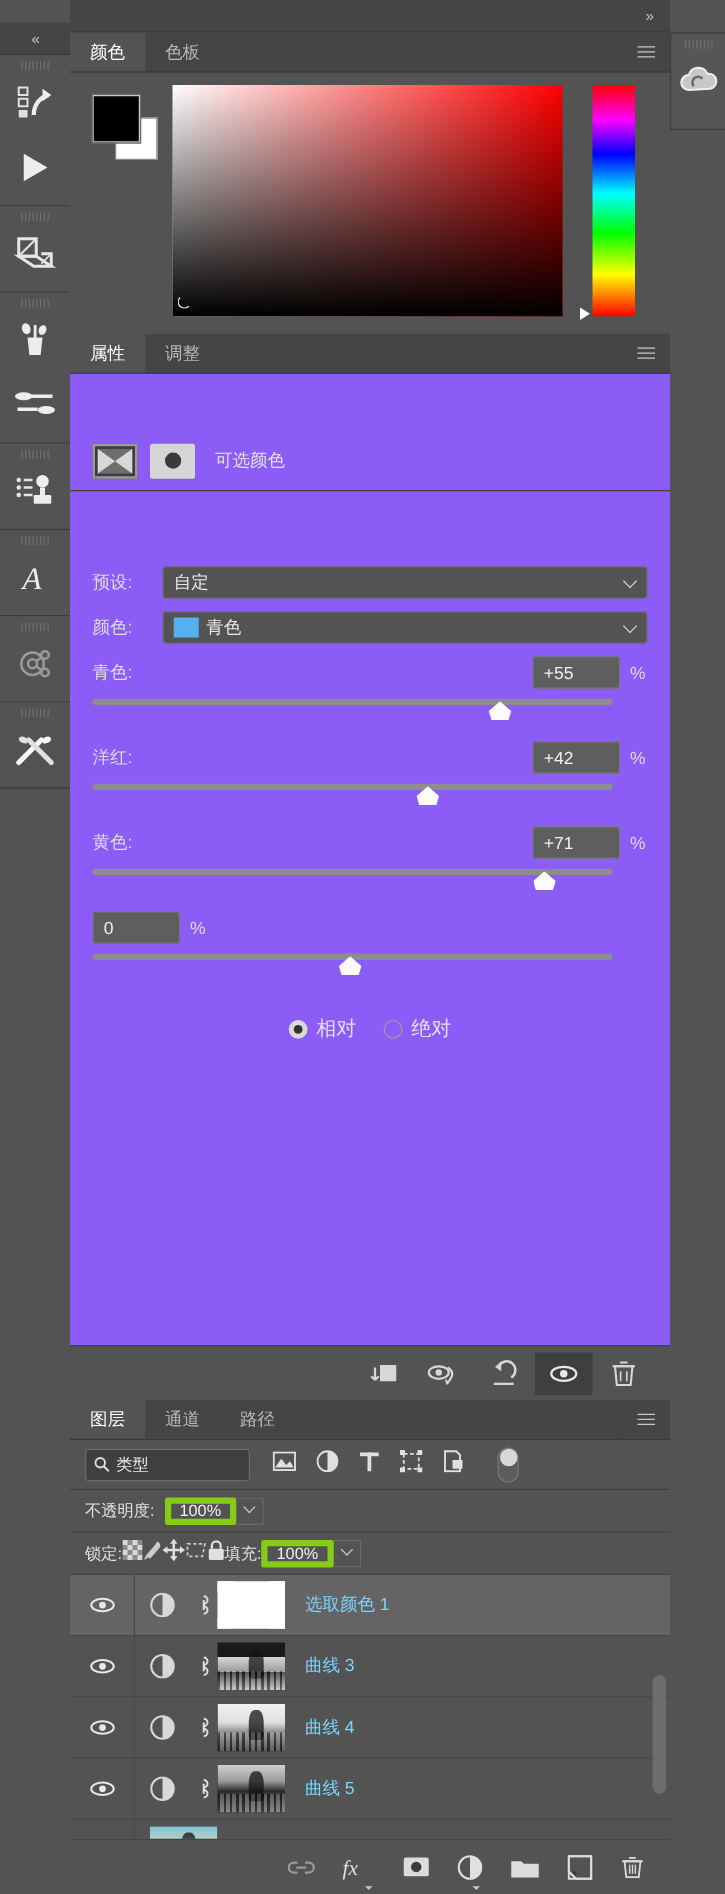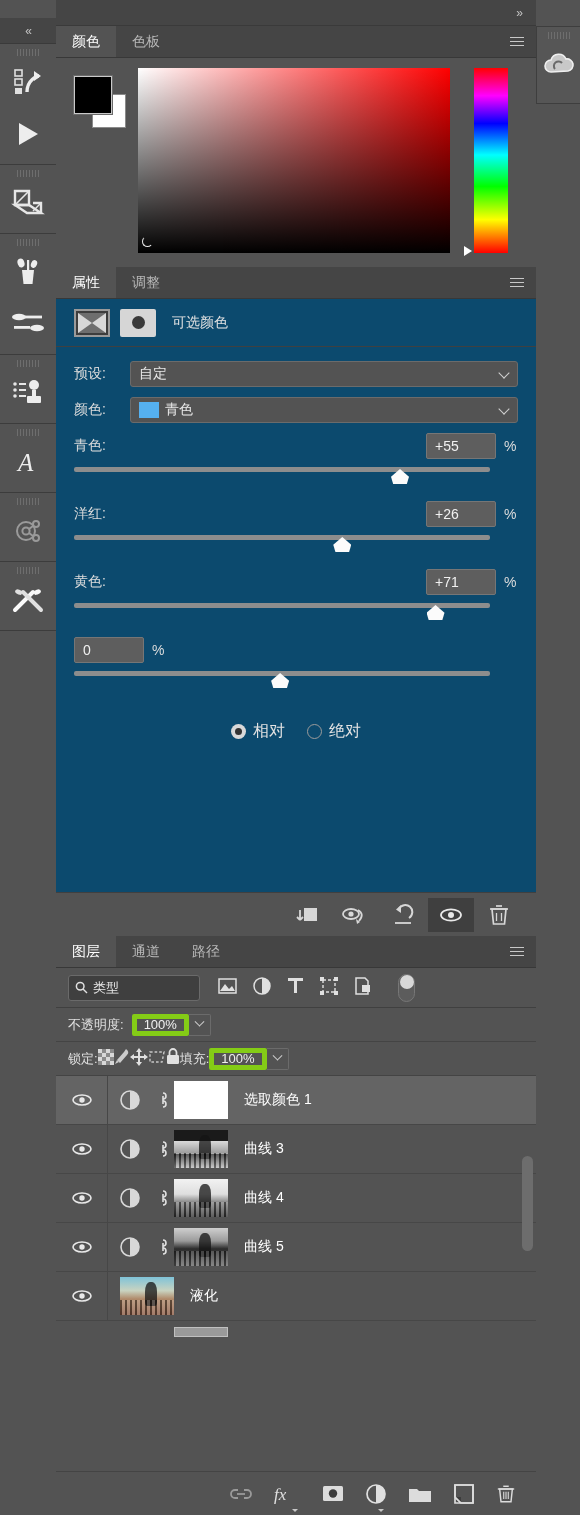--- a/index.html
+++ b/index.html
@@ -108,21 +108,21 @@
     position: relative;
   }
   .hue-marker {
     position: absolute; left: -10px; bottom: -3px;
     width: 0; height: 0;
     border-top: 5px solid transparent; border-bottom: 5px solid transparent;
     border-left: 8px solid #ffffff;
   }
 
   
-  .props { background: #0c4a6e; display: flex; flex-direction: column; }
+  .props { background: #8b5cf6; display: flex; flex-direction: column; gap: 46px; }
   .props-head {
     height: 48px; display: flex; align-items: center; gap: 10px;
     padding: 0 18px; border-bottom: 1px solid #404040;
   }
   .thumb-adj {
     width: 36px; height: 28px; background: #3d3d3d;
     border: 2px solid #9a9a9a; display:flex; align-items:center; justify-content:center;
   }
   .thumb-mask {
     width: 36px; height: 28px; background: #d6d6d6; border-radius: 2px;
@@ -264,21 +264,21 @@
     width: 52px; flex: 0 0 52px; display: flex; align-items: center; justify-content: center;
     border-right: 1px solid #474747; height: 100%;
   }
   .lay-adj-icon { width: 44px; flex: 0 0 44px; display: flex; align-items: center; justify-content: center; }
   .link-icon { width: 22px; flex: 0 0 22px; display:flex; align-items:center; justify-content:center;}
   .lay-thumb {
     width: 54px; height: 38px; flex: 0 0 54px; position: relative;
     background: #2a2a2a; overflow: hidden;
   }
   .lay-thumb.white { background: #ffffff; }
-  .lay-name { font-size: 14px; color: #ffffff; margin-left: 16px; }
+  .lay-name { font-size: 14px; color: #7dd3fc; margin-left: 16px; }
   .mask-bracket { position: absolute; inset: -3px; pointer-events: none; }
 
   .thumb-bw1 { position:absolute; inset:0; background:
       linear-gradient(to bottom, #1a1a1a 0%, #1a1a1a 30%, #d8d8d8 30%, #9a9a9a 62%, #2e2e2e 62%, #c0c0c0 100%); }
   .thumb-bw2 { position:absolute; inset:0; background:
       linear-gradient(to bottom, #f2f2f2 0%, #dedede 40%, #8c8c8c 60%, #3a3a3a 100%); }
   .thumb-bw3 { position:absolute; inset:0; background:
       linear-gradient(to bottom, #cfcfcf 0%, #9b9b9b 34%, #2b2b2b 55%, #6e6e6e 100%); }
   .thumb-col { position:absolute; inset:0; background:
       linear-gradient(to bottom, #7fc3d8 0%, #c9d3c0 36%, #b08a6a 58%, #8e5f49 100%); }
@@ -575,21 +575,21 @@
           </div>
           <div class="track-wrap">
             <div class="track"></div>
             <div class="knob" id="knob0" style="left: calc(75% - 7px);"></div>
           </div>
         </div>
 
         <div class="slider-block">
           <div class="slider-top">
             <span class="slider-name">洋红:</span>
-            <span class="num-box">+26</span>
+            <span class="num-box">+42</span>
             <span class="pct">%</span>
           </div>
           <div class="track-wrap">
             <div class="track"></div>
             <div class="knob" id="knob1" style="left: calc(62% - 7px);"></div>
           </div>
         </div>
 
         <div class="slider-block">
           <div class="slider-top">

